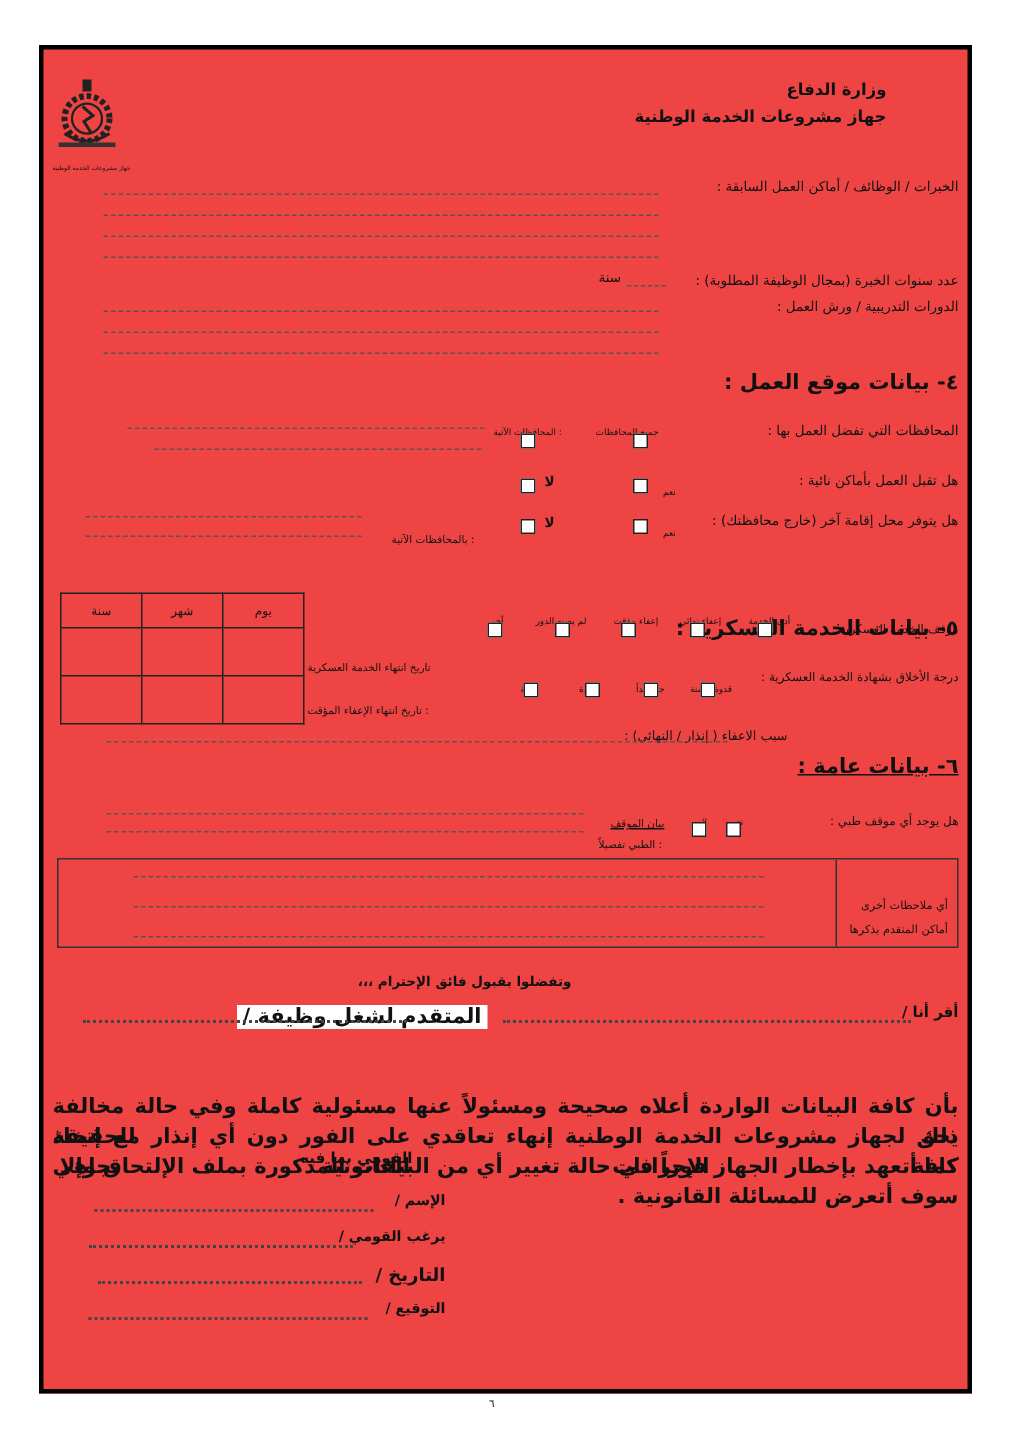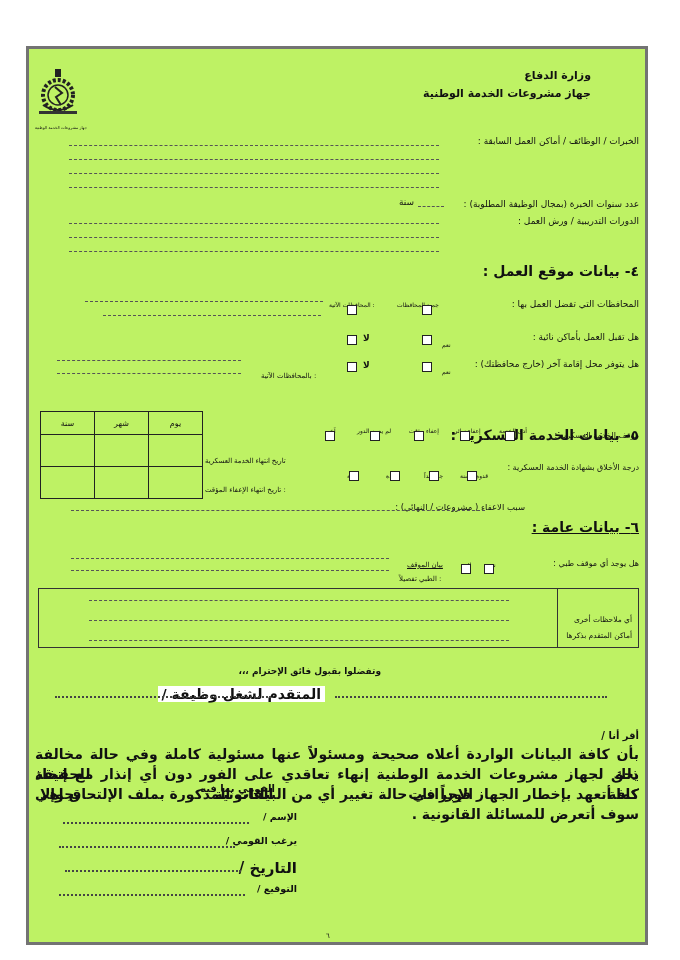--- a/index.html
+++ b/index.html
@@ -1,17 +1,17 @@
 <!DOCTYPE html>
 <html><head>
 <meta charset="utf-8">
 <style>
   html,body{margin:0;padding:0;background:#fff;}
   body{width:680px;height:960px;position:relative;overflow:hidden;font-family:"DejaVu Sans","Liberation Sans",sans-serif;color:#111;}
-  .frame{position:absolute;left:26px;top:46px;width:616px;height:893px;border:3px solid #737373;background:#bef264;}
+  .frame{position:absolute;left:26px;top:30px;width:616px;height:893px;border:3px solid #000000;background:#ef4444;}
   .abs{position:absolute;}
   .rtl{direction:rtl;text-align:right;}
   .dash{position:absolute;border-bottom:1.5px dashed #555;height:0;}
   .dots{position:absolute;border-bottom:2px dotted #444;height:0;}
   .lbl{font-size:9px;white-space:nowrap;}
   .tiny{font-size:6px;white-space:nowrap;margin-top:10px;}
   .sec{font-size:14px;font-weight:bold;white-space:nowrap;}
   .cb{position:absolute;width:8px;height:8px;border:1.3px solid #222;background:#fff;}
   table.dates{position:absolute;border-collapse:collapse;}
   table.dates td{border:1px solid #222;width:51px;height:29px;font-size:8px;text-align:center;}
@@ -112,24 +112,24 @@
       <td></td>
       <td></td>
     </tr>
     <tr>
       <td></td>
       <td></td>
       <td></td>
     </tr>
   </tbody>
     </table>
-  <div class="abs tiny" style="left:176px;top:398px;font-size:7px;font-family:Liberation Serif, serif;">تاريخ انتهاء الخدمة العسكرية</div>
+  <div class="abs tiny" style="left:176px;top:398px;font-size:7px;">تاريخ انتهاء الخدمة العسكرية</div>
   <div class="abs tiny" style="left:176px;top:427px;font-size:7px;">تاريخ انتهاء الإعفاء المؤقت :</div>
 
-  <div class="abs rtl lbl" style="right:120px;top:453px;font-size:8.5px;">سبب الاعفاء ( مشروعات / النهائي) :</div>
+  <div class="abs rtl lbl" style="right:120px;top:453px;font-size:8.5px;">سبب الاعفاء ( إنذار / النهائي) :</div>
   <div class="dash" style="left:42px;width:414px;top:461px;"></div>
 
   <div class="abs rtl sec" style="right:6px;top:470px;text-decoration:underline;">٦- بيانات عامة :</div>
   <div class="abs rtl lbl" style="right:6px;top:510px;font-size:8px;">هل يوجد أي موقف طبي :</div>
   <div class="abs tiny" style="left:458px;top:502px;">نعم</div>
   <div class="cb" style="left:455px;top:515px;"></div>
   <div class="abs tiny" style="left:439px;top:502px;">لا</div>
   <div class="cb" style="left:432px;top:515px;"></div>
   <div class="abs tiny" style="left:378px;top:502px;font-size:7px;text-decoration:underline;">بيان الموقف</div>
   <div class="abs tiny" style="left:370px;top:516px;font-size:7px;">الطبي تفصيلاً :</div>
@@ -139,33 +139,33 @@
   <div class="notes" style="left:9px;top:539px;width:599px;height:58px;">
     <div class="abs" style="right:80px;top:0;width:0;height:58px;border-left:1px solid #333;"></div>
     <div class="abs rtl tiny" style="right:6px;top:16px;font-size:7.5px;">أي ملاحظات أخرى</div>
     <div class="abs rtl tiny" style="right:6px;top:32px;font-size:7.5px;">أماكن المتقدم بذكرها</div>
     <div class="dash" style="left:50px;width:420px;top:11px;"></div>
     <div class="dash" style="left:50px;width:420px;top:31px;"></div>
     <div class="dash" style="left:50px;width:420px;top:51px;"></div>
   </div>
 
   <div class="abs rtl" style="right:264px;top:617px;font-size:9px;font-weight:bold;">وتفضلوا بقبول فائق الإحترام ،،،</div>
-  <div class="abs rtl" style="right:6px;top:637px;font-size:10px;font-weight:bold;margin-top:44px;">أقر أنا /</div>
+  <div class="abs rtl" style="right:6px;top:637px;font-size:10px;font-weight:bold;">أقر أنا /</div>
   <div class="dots" style="left:306px;width:272px;top:647px;"></div>
   <div class="abs rtl" style="right:320px;top:637px;font-size:14px;font-weight:bold;background:#fff;padding:0 4px;">المتقدم لشغل وظيفة /</div>
   <div class="dots" style="left:26px;width:216px;top:647px;"></div>
 
   <div class="abs rtl para" style="right:6px;left:6px;top:657px;text-align:justify;text-align-last:justify;">بأن كافة البيانات الواردة أعلاه صحيحة ومسئولاً عنها مسئولية كاملة وفي حالة مخالفة ذلك للحقيقة</div>
   <div class="abs rtl para" style="right:6px;top:697px;">كما أتعهد بإخطار الجهاز فوراً في حالة تغيير أي من البيانات المذكورة بملف الإلتحاق وإلا سوف أتعرض للمسائلة القانونية .</div>
   <div class="abs rtl para" style="right:6px;left:6px;top:677px;text-align:justify;text-align-last:justify;">يحق لجهاز مشروعات الخدمة الوطنية إنهاء تعاقدي على الفور دون أي إنذار مع إتخاذ كافة الإجراءات القانونية تجاهي</div>
 
   <div class="abs rtl" style="right:370px;top:734px;font-size:10px;font-weight:bold;">القومي بما فيه</div>
   <div class="abs rtl" style="right:348px;top:762px;font-size:9.5px;font-weight:bold;">الإسم /</div>
   <div class="dots" style="left:34px;width:186px;top:773px;"></div>
   <div class="abs rtl" style="right:348px;top:786px;font-size:9.5px;font-weight:bold;">يرغب القومي /</div>
   <div class="dots" style="left:30px;width:176px;top:797px;"></div>
-  <div class="abs rtl" style="right:348px;top:810px;font-size:15px;font-weight:bold;">التاريخ /</div>
+  <div class="abs rtl" style="right:348px;top:810px;font-size:12px;font-weight:bold;">التاريخ /</div>
   <div class="dots" style="left:36px;width:176px;top:821px;"></div>
   <div class="abs rtl" style="right:348px;top:834px;font-size:9.5px;font-weight:bold;">التوقيع /</div>
   <div class="dots" style="left:30px;width:186px;top:845px;"></div>
 </div>
 
 <div class="abs" style="left:326px;top:932px;font-size:7px;">٦</div>
 
 </body></html>

